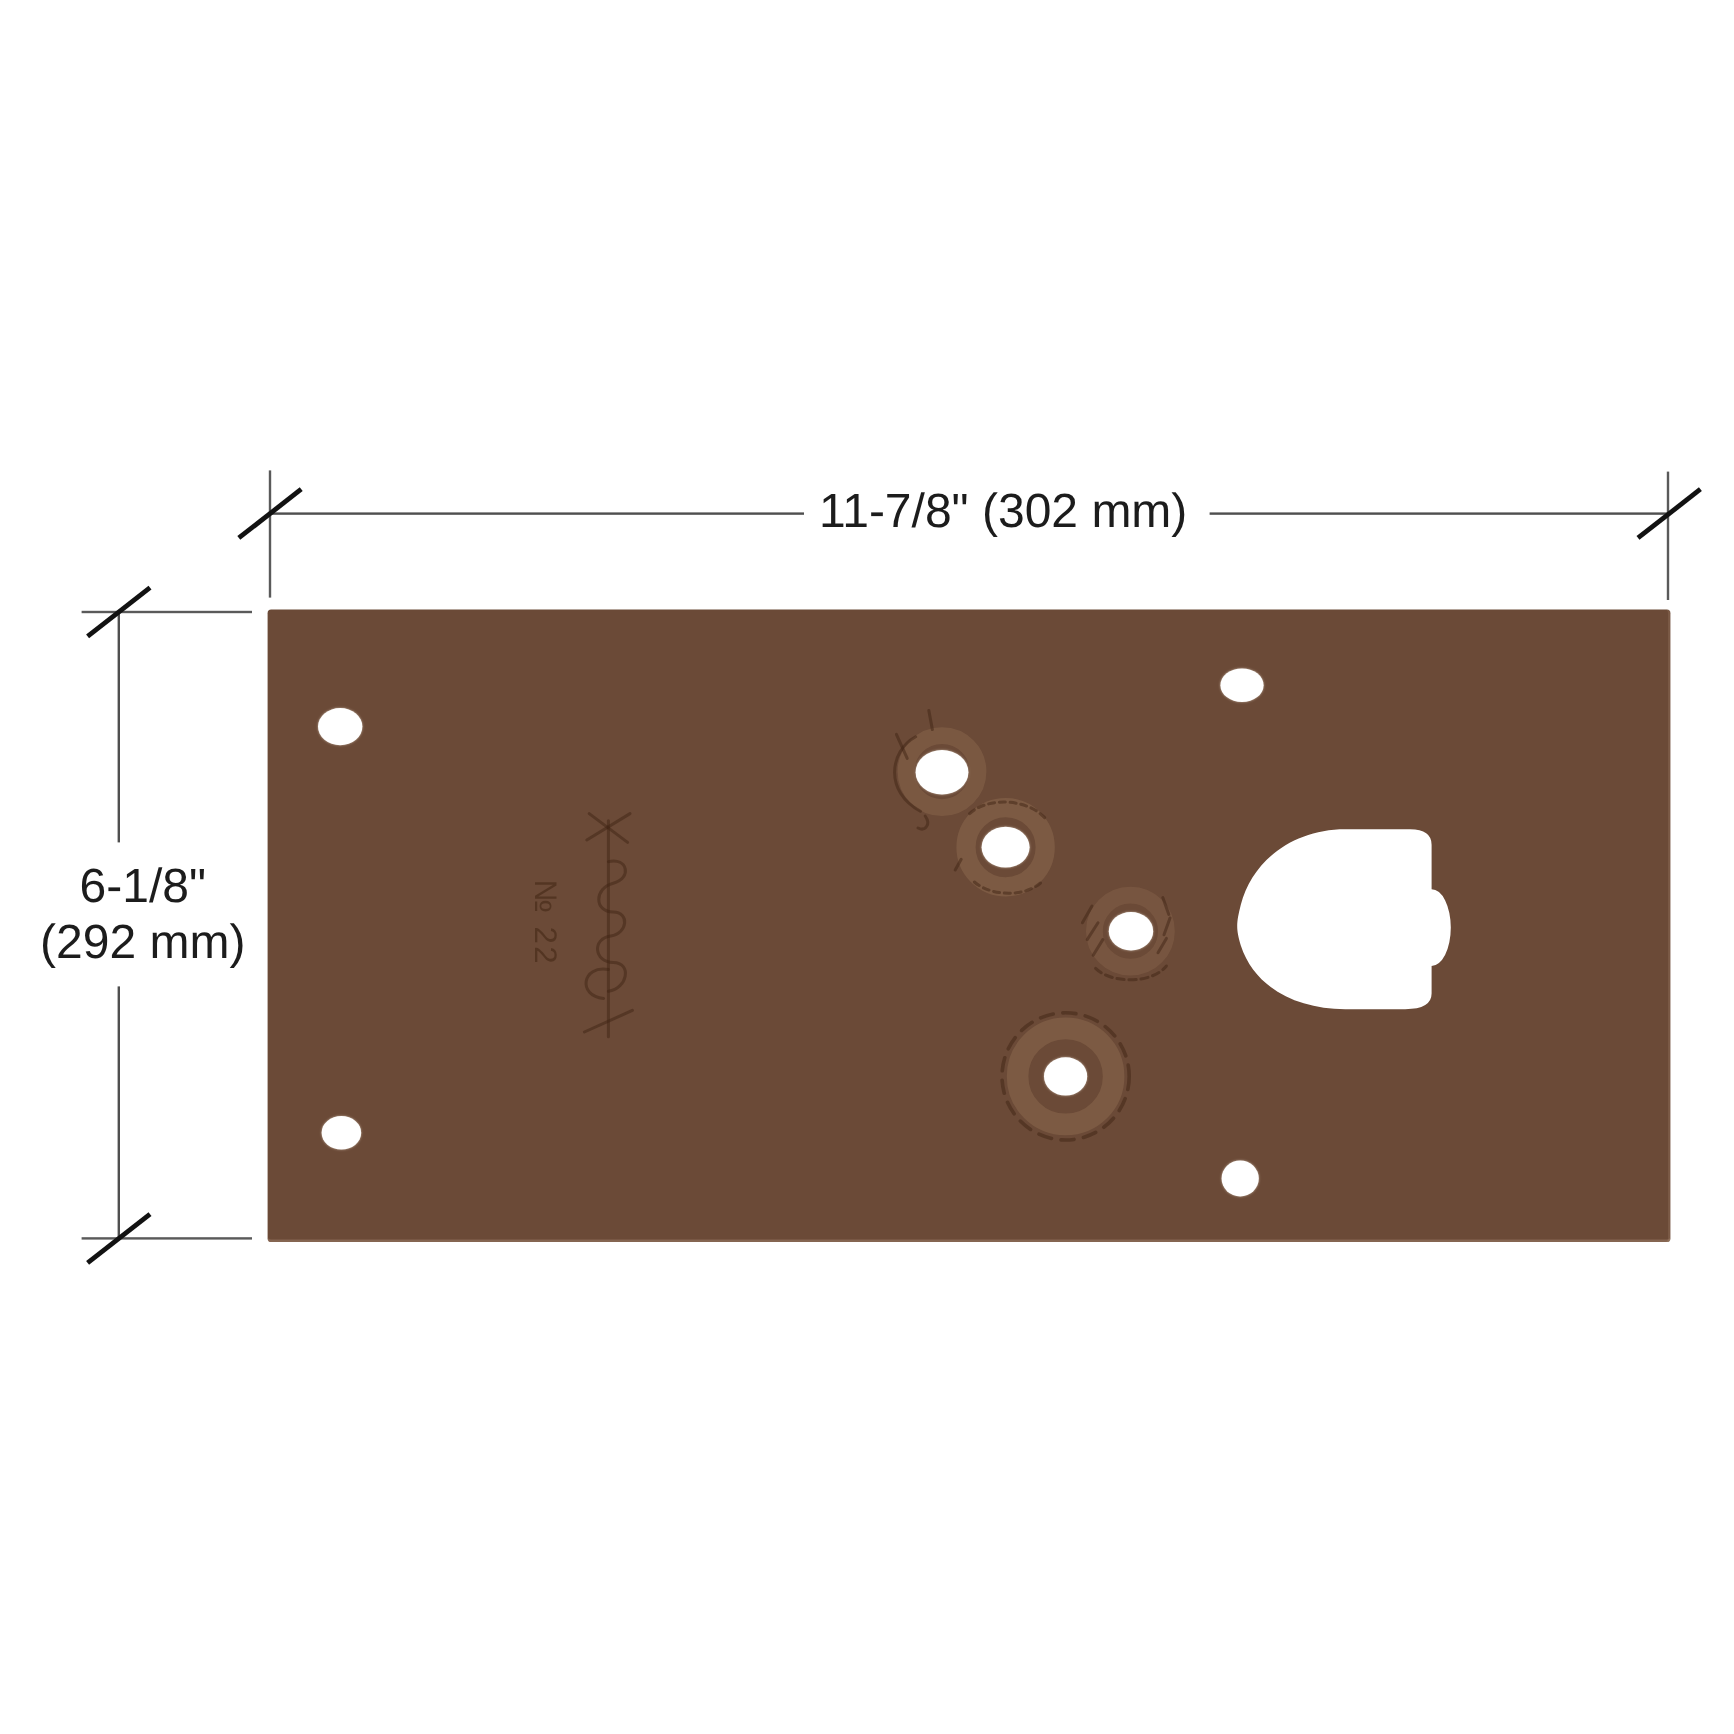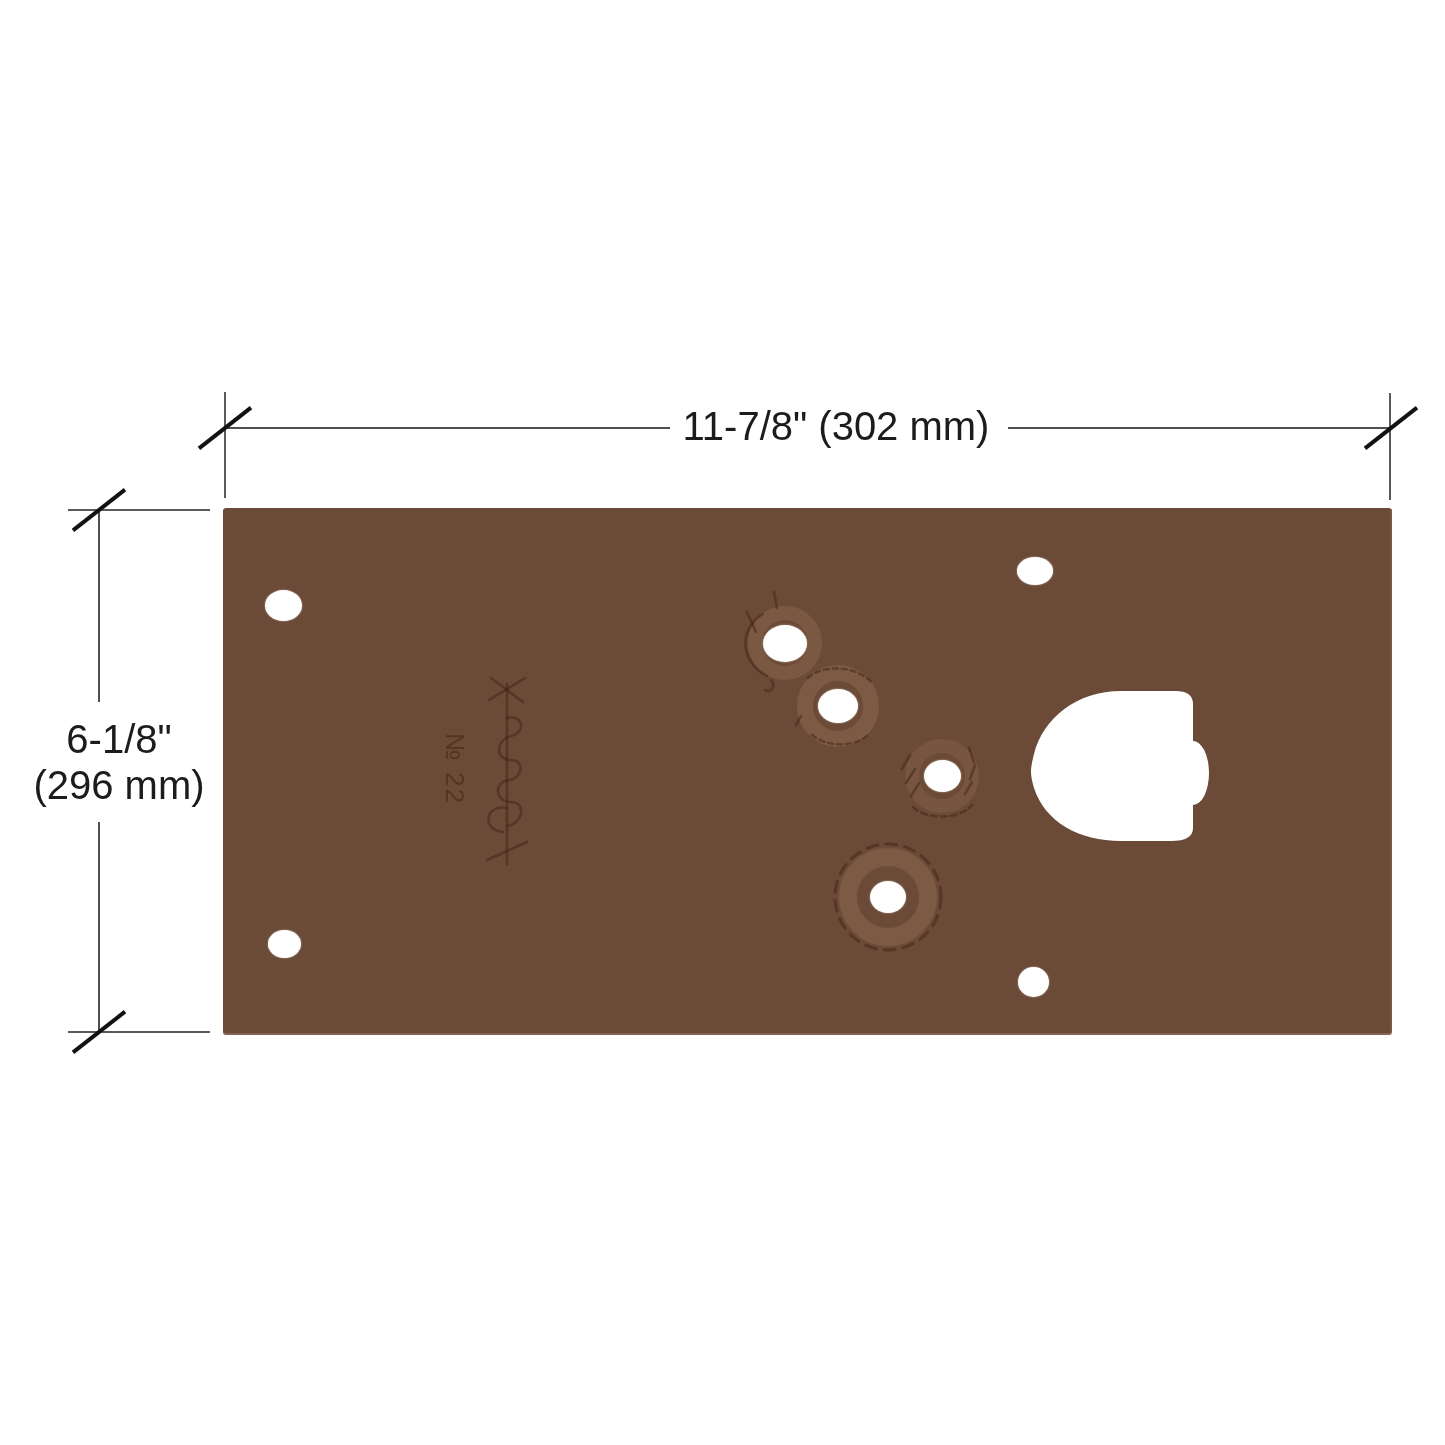--- a/index.html
+++ b/index.html
@@ -55,21 +55,21 @@
   </div>
 
   <div>
     <div class="ext-line" style="left:68px;top:509px;width:142px;height:2px;"></div>
     <div class="ext-line" style="left:68px;top:1031px;width:142px;height:2px;"></div>
     <div class="dim-line" style="left:98px;top:509px;width:2px;height:193px;"></div>
     <div class="dim-line" style="left:98px;top:822px;width:2px;height:211px;"></div>
     <div class="tick" style="left:66px;top:508px;"></div>
     <div class="tick" style="left:66px;top:1030px;"></div>
     <div class="dim-label" style="left:19px;top:716px;width:200px;">6-1/8"</div>
-    <div class="dim-label" style="left:19px;top:762px;width:200px;">(296 mm)</div>
+    <div class="dim-label" style="left:19px;top:762px;width:200px;">(292 mm)</div>
   </div>
 
   <div class="plate" style="background: rgb(107, 74, 55);">
 
     <div id="holes-layer" style="position:absolute;inset:0;">
         <div class="hole" style="left: 41.5px; top: 81.5px; width: 37px; height: 31px;"></div>
         <div class="hole" style="left: 44.5px; top: 422px; width: 33px; height: 28px;"></div>
         <div class="hole" style="left: 794px; top: 49px; width: 36px; height: 28px;"></div>
         <div class="hole" style="left: 794.5px; top: 459px; width: 31px; height: 30px;"></div>
         <div class="hole" style="left: 540px; top: 116.5px; width: 44px; height: 37px;"></div>

